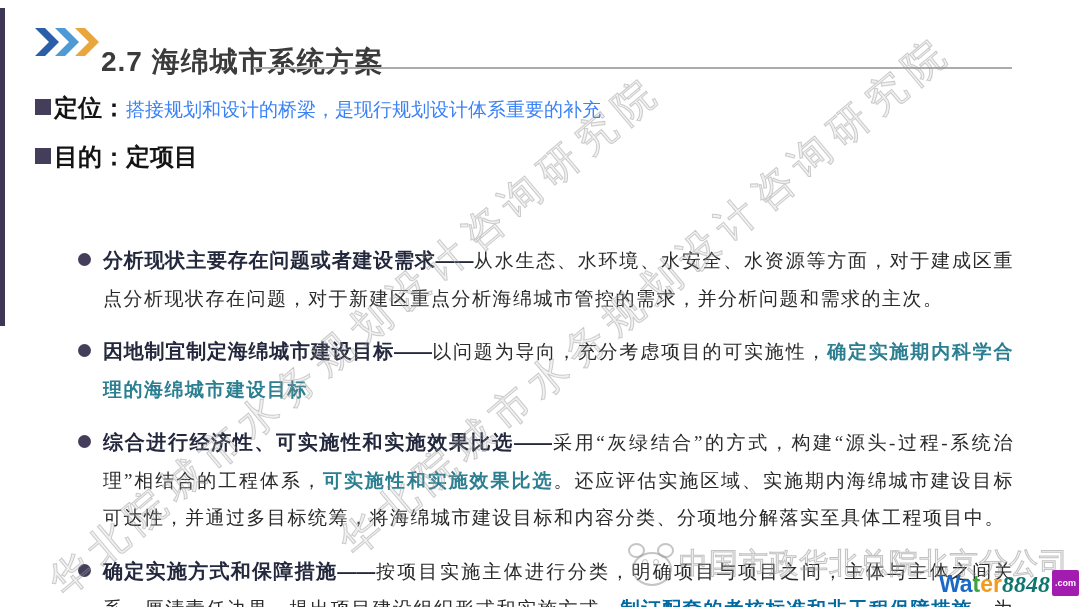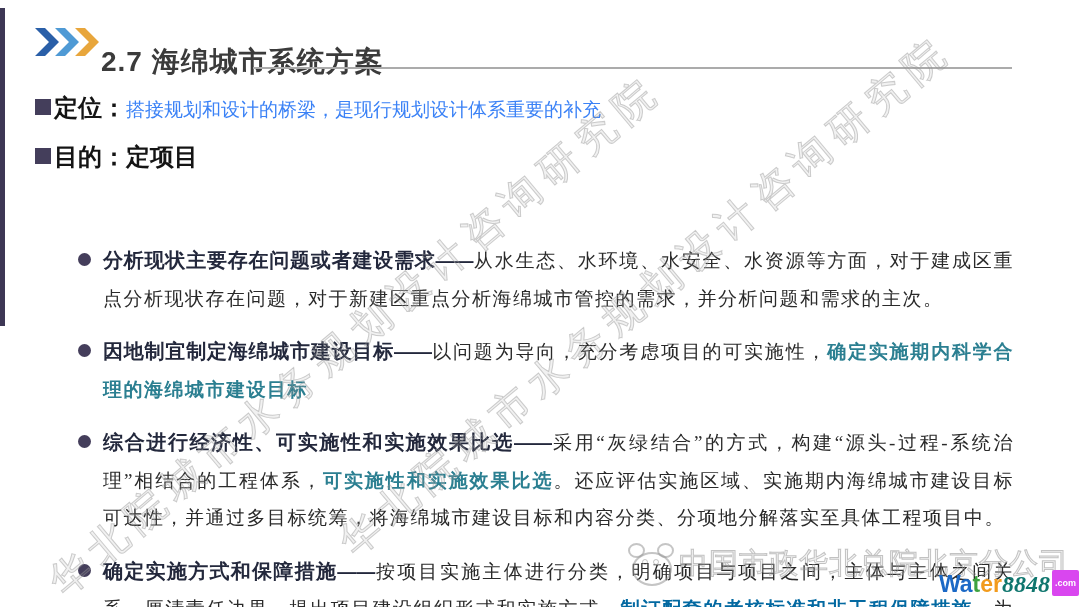--- a/index.html
+++ b/index.html
@@ -117,17 +117,17 @@
     </span>
     <span class="wm-text">中国市政华北总院北京分公司</span>
   </div>
 
   <div class="w8">
     <div class="w8-row1">
       <span style="color: rgb(27, 105, 198);">Wa</span>
         <span style="color: rgb(62, 162, 63);">t</span>
         <span style="color: rgb(242, 155, 29);">er</span>
         <span class="num" style="color: #0f766e; margin-top: 17px;">8848</span>
-        <span class="w8-com" style="background: #d946ef;">.com</span>
+        <span class="w8-com" style="background: #a21caf;">.com</span>
     </div>
   </div>
 
 </div>
 
 </body></html>

